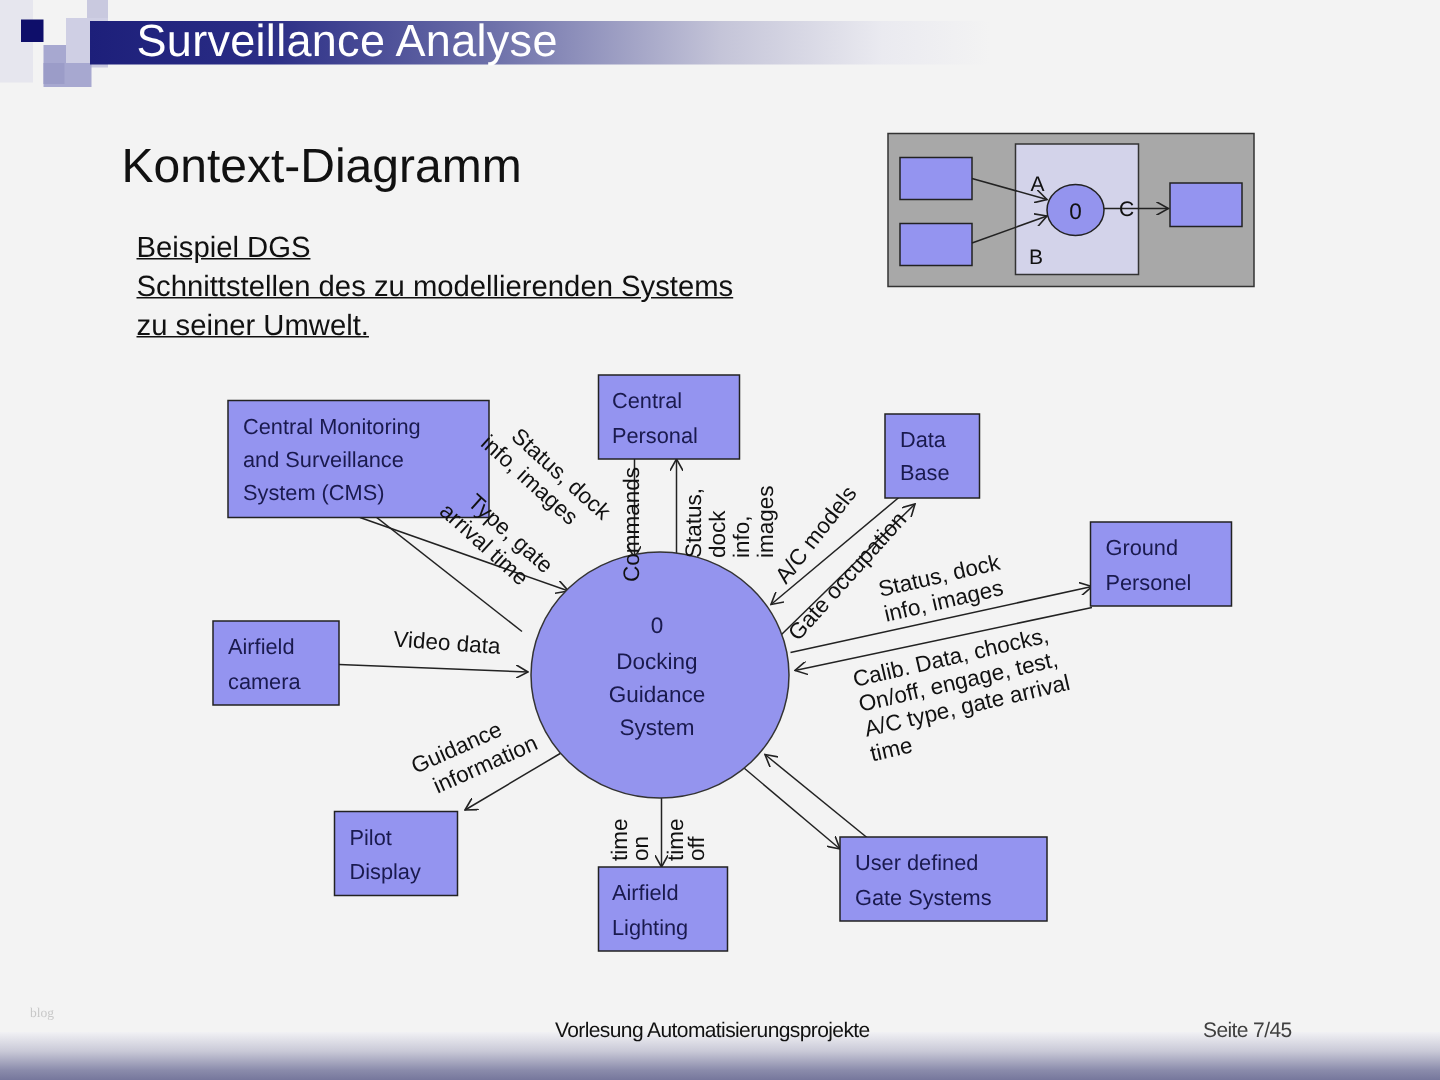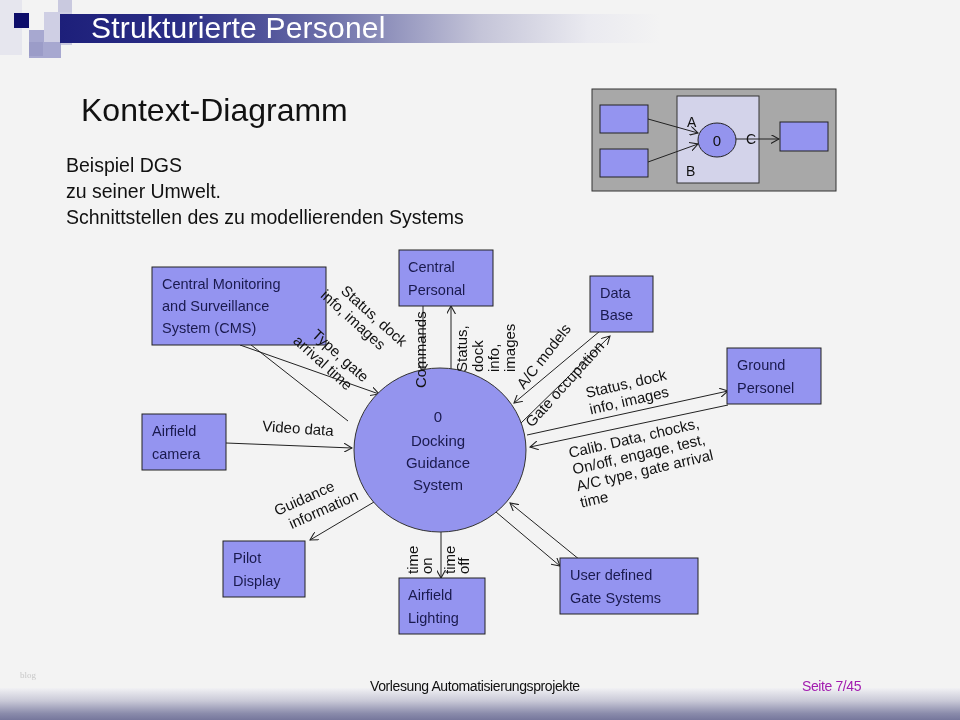--- a/index.html
+++ b/index.html
@@ -11,49 +11,49 @@
   .deco { position: absolute; }
   .title-bar {
     position: absolute; left: 60px; top: 14px; width: 600px; height: 29px;
     background: linear-gradient(to right, #1d1f7a 0%, #2b2e86 20%, #6e71aa 45%, #c4c4d8 70%, #eaeaf0 88%, rgba(243,243,243,0) 100%);
   }
   .title-text {
     position: absolute; left: 91px; top: 11px;
     font-size: 30px; color: #ffffff; letter-spacing: 0.2px; white-space: nowrap;
   }
   .h1 { position: absolute; left: 81px; top: 92px; font-size: 32px; color: #111; }
-  .para { position: absolute; left: 66px; top: 152px; font-size: 19.5px; color: #111; line-height: 26px; white-space: nowrap; }
+  .para { position: absolute; left: 91px; top: 152px; font-size: 19.5px; color: #111; line-height: 26px; white-space: nowrap; text-decoration: underline; }
   .svgwrap { position: absolute; left: 0; top: 0; }
   .footer-bar {
     position: absolute; left: 0; top: 688px; width: 960px; height: 32px;
     background: linear-gradient(to bottom, #f1f1f4 0%, #c9c9d7 40%, #8a8bab 80%, #76779c 100%);
   }
   .footer-center { position: absolute; left: 370px; top: 678px; font-size: 14px; color: #111; letter-spacing: -0.4px; }
-  .footer-right { position: absolute; left: 802px; top: 678px; font-size: 14px; color: #a21caf; letter-spacing: -0.4px; }
+  .footer-right { position: absolute; left: 802px; top: 678px; font-size: 14px; color: #404040; letter-spacing: -0.4px; }
   .watermark { position: absolute; left: 20px; top: 670px; font-size: 9px; color: #c8c8c8; font-family: Liberation Serif, serif; }
   svg text { font-family: "Liberation Sans", sans-serif; }
 </style>
 </head>
 <body>
 
 <div class="deco" style="left:0;top:0;width:22px;height:55px;background:#e6e6ee;"></div>
 <div class="deco" style="left:58px;top:0;width:14px;height:45px;background:#c9c9df;"></div>
 <div class="deco" style="left:29px;top:30px;width:32px;height:28px;background:#a7a8d0;"></div>
 <div class="deco" style="left:44px;top:12px;width:28px;height:30px;background:#cfcfe4;"></div>
 <div class="deco" style="left:14px;top:13px;width:15px;height:15px;background:#0e0e6a;"></div>
 <div class="deco" style="left:29px;top:42px;width:14px;height:14px;background:#9b9cc8;"></div>
 
 <div class="title-bar"></div>
-<div class="title-text">Strukturierte Personel</div>
+<div class="title-text">Surveillance Analyse</div>
 
 <div class="h1">Kontext-Diagramm</div>
 <div class="para">
   <div>Beispiel DGS</div>
+  <div>Schnittstellen des zu modellierenden Systems</div>
   <div>zu seiner Umwelt.</div>
-  <div>Schnittstellen des zu modellierenden Systems</div>
 </div>
 
 <svg class="svgwrap" width="960" height="720" viewBox="0 0 960 720">
   <defs>
     <marker id="arr" viewBox="0 0 10 10" refX="9" refY="5" markerWidth="9" markerHeight="9" orient="auto-start-reverse">
       <path d="M0,0 L9,5 L0,10" fill="none" stroke="#222" stroke-width="1.2"></path>
     </marker>
   </defs>
 
   <g>

